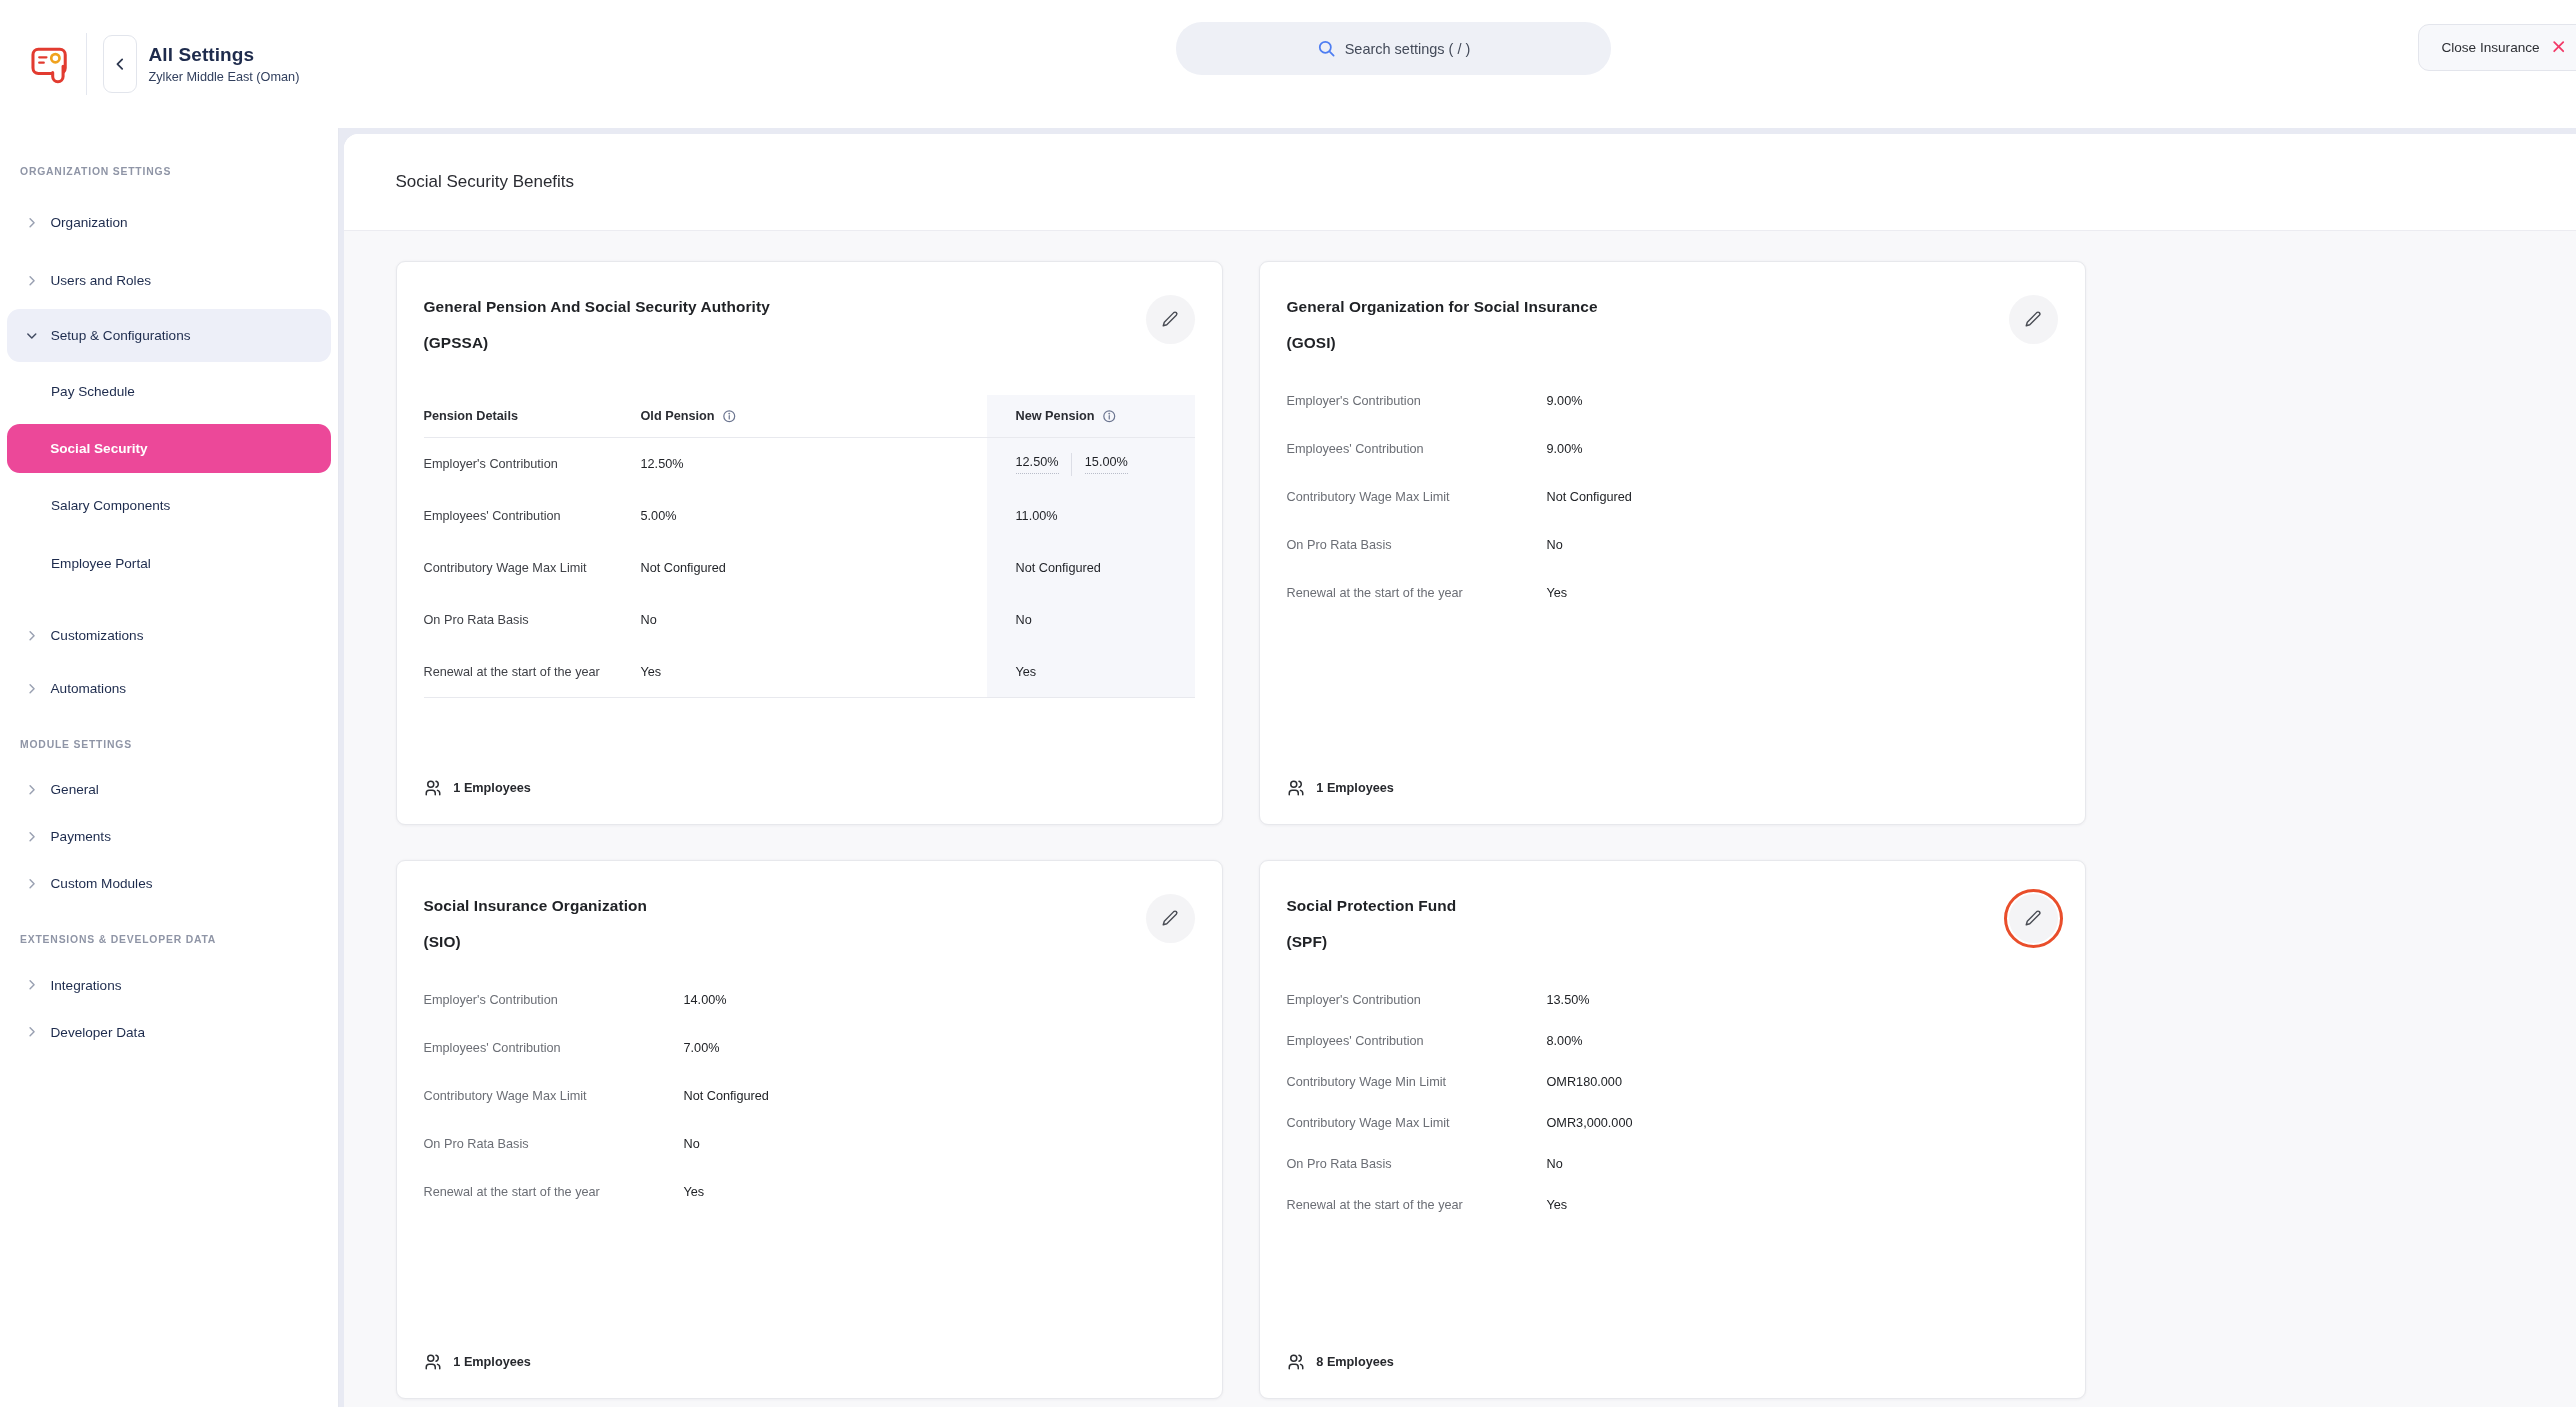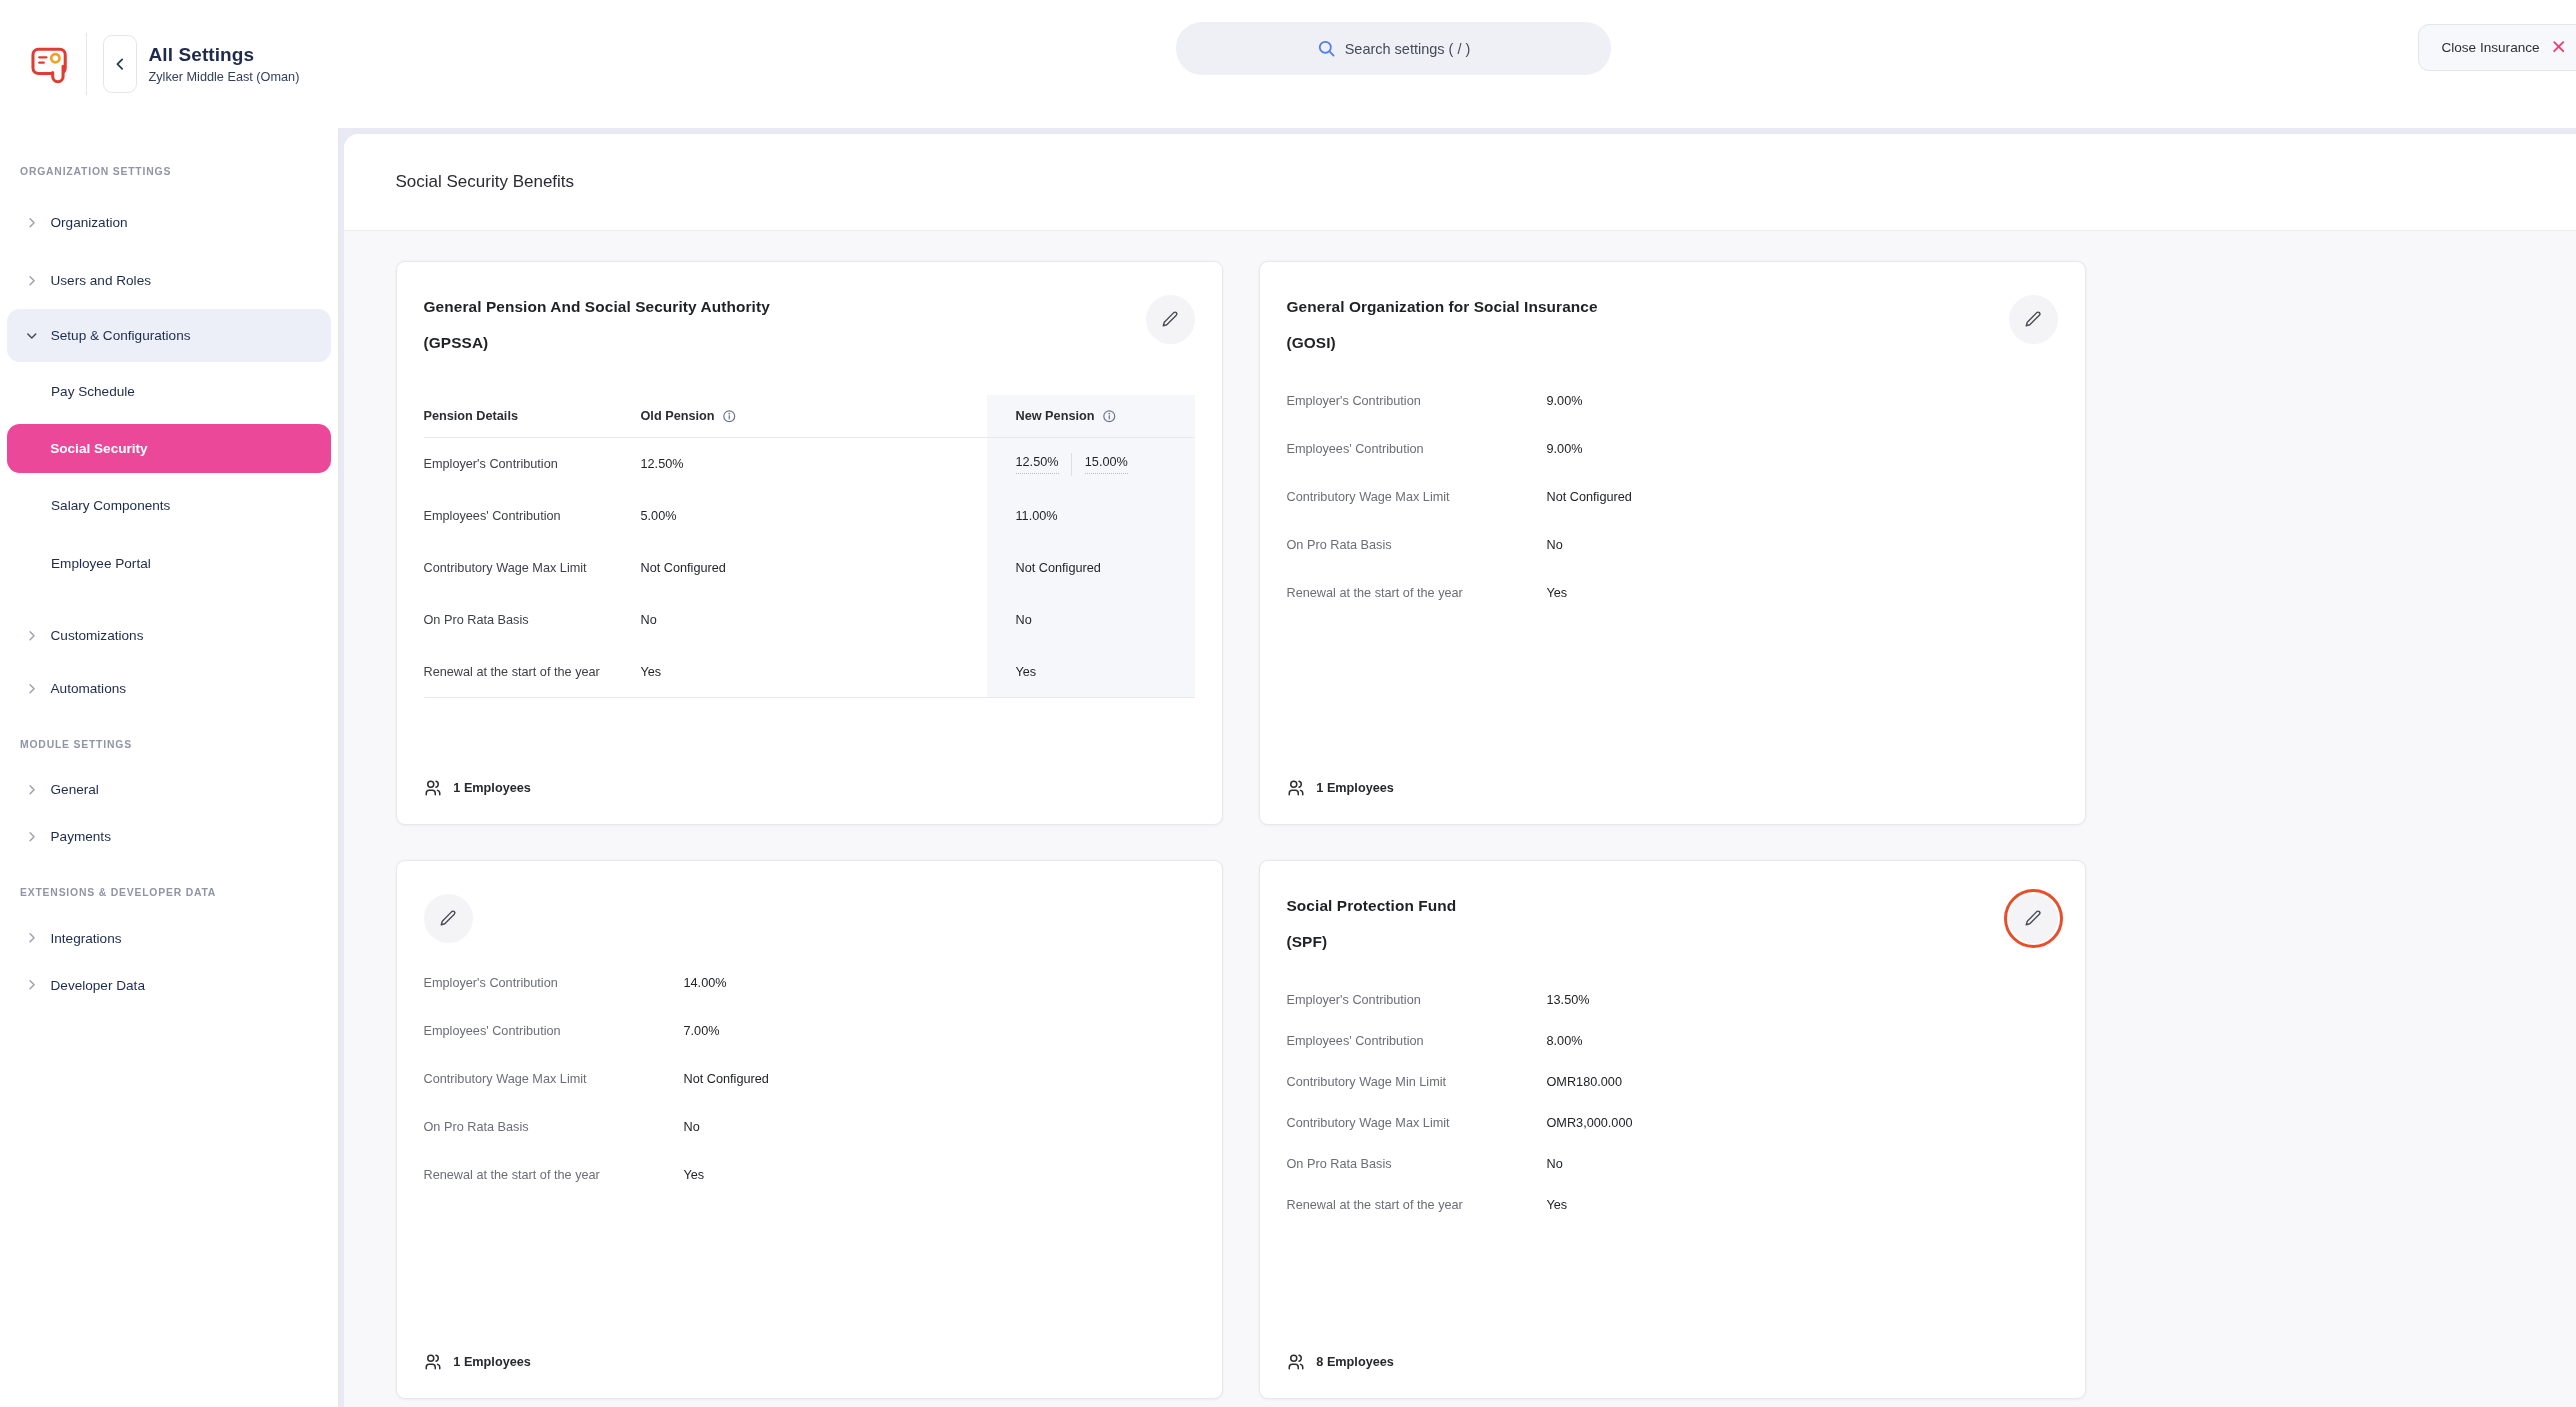--- a/index.html
+++ b/index.html
@@ -261,20 +261,28 @@
         <span>General</span>
       </div>
       <div class="nav-item short">
         <span class="chev">
             <svg width="13.6" height="13.6" viewBox="0 0 24 24" fill="none" stroke="currentColor" stroke-width="2.6" stroke-linecap="round" stroke-linejoin="round">
               <path d="M9 5l7 7-7 7"></path>
             </svg>
           </span>
         <span>Payments</span>
       </div>
+      <div class="nav-item short">
+        <span class="chev">
+            <svg width="13.6" height="13.6" viewBox="0 0 24 24" fill="none" stroke="currentColor" stroke-width="2.6" stroke-linecap="round" stroke-linejoin="round">
+              <path d="M9 5l7 7-7 7"></path>
+            </svg>
+          </span>
+        <span>Custom Modules</span>
+      </div>
 
       <div class="sec-gap"></div>
       <div class="sec-head">EXTENSIONS &amp; DEVELOPER DATA</div>
 
       <div class="nav-item short">
         <span class="chev">
             <svg width="13.6" height="13.6" viewBox="0 0 24 24" fill="none" stroke="currentColor" stroke-width="2.6" stroke-linecap="round" stroke-linejoin="round">
               <path d="M9 5l7 7-7 7"></path>
             </svg>
           </span>
@@ -420,20 +428,24 @@
                     <path d="M16 3.13a4 4 0 0 1 0 7.75"></path>
                     <path d="M21 21v-2a4 4 0 0 0-3-3.85"></path>
                   </svg>
               </span>
               <span>1 Employees</span>
             </div>
           </div>
 
           <div class="card h2">
             <div class="card-head">
+              <div class="card-title">
+                <div>Social Insurance Organization</div>
+                <div>(SIO)</div>
+              </div>
               <button class="edit-btn">
                 <span style="display:flex;">
                   <svg width="18" height="18" viewBox="0 0 24 24" fill="none" stroke="currentColor" stroke-width="1.9" stroke-linecap="round" stroke-linejoin="round">
                       <path d="M17 3.5a2.4 2.4 0 0 1 3.4 3.4L7.7 19.6 3 21l1.4-4.7Z"></path>
                     </svg>
                 </span>
               </button>
             </div>
 
             <div class="kv-list">

